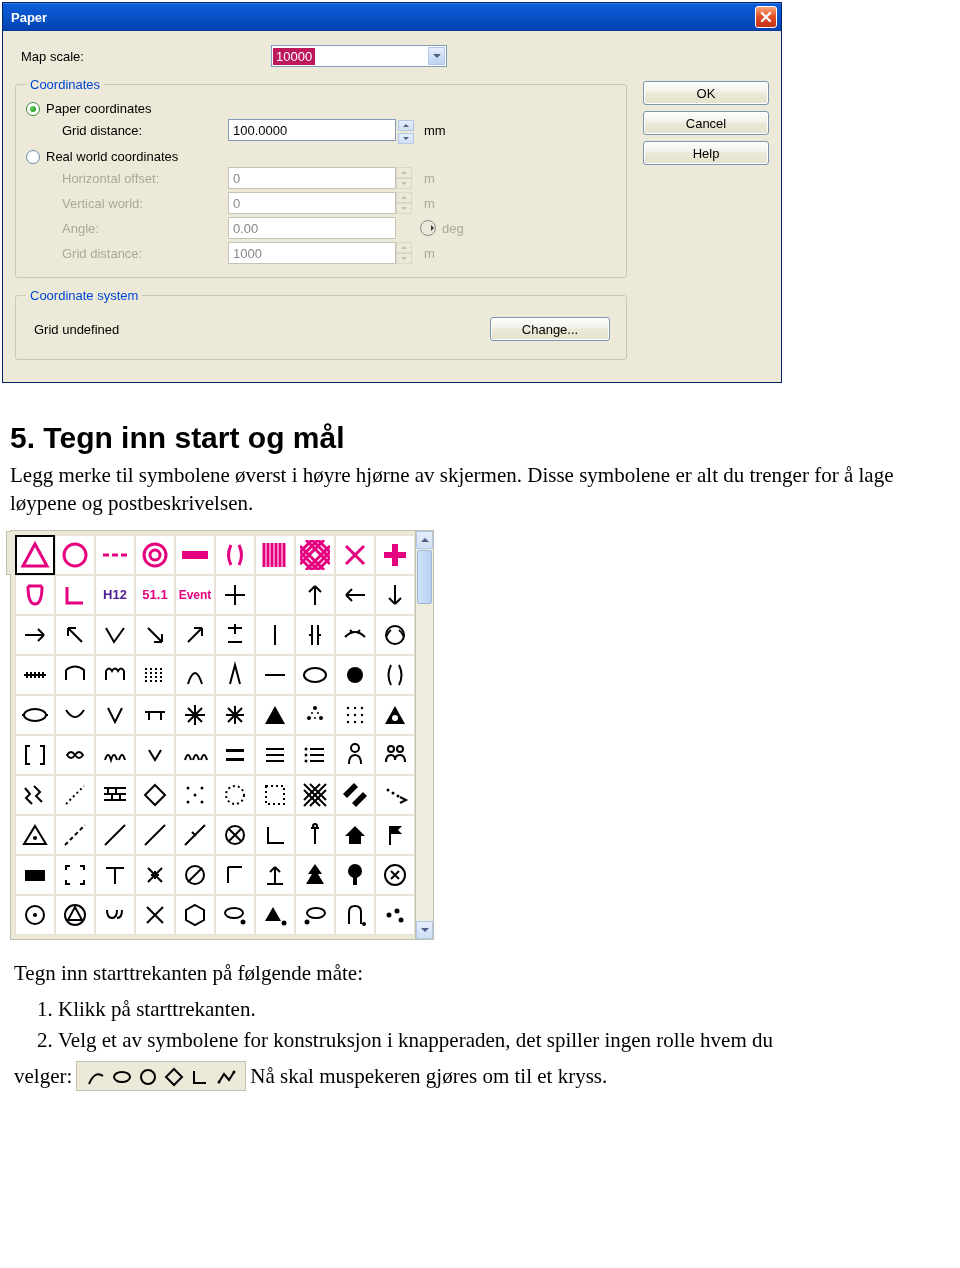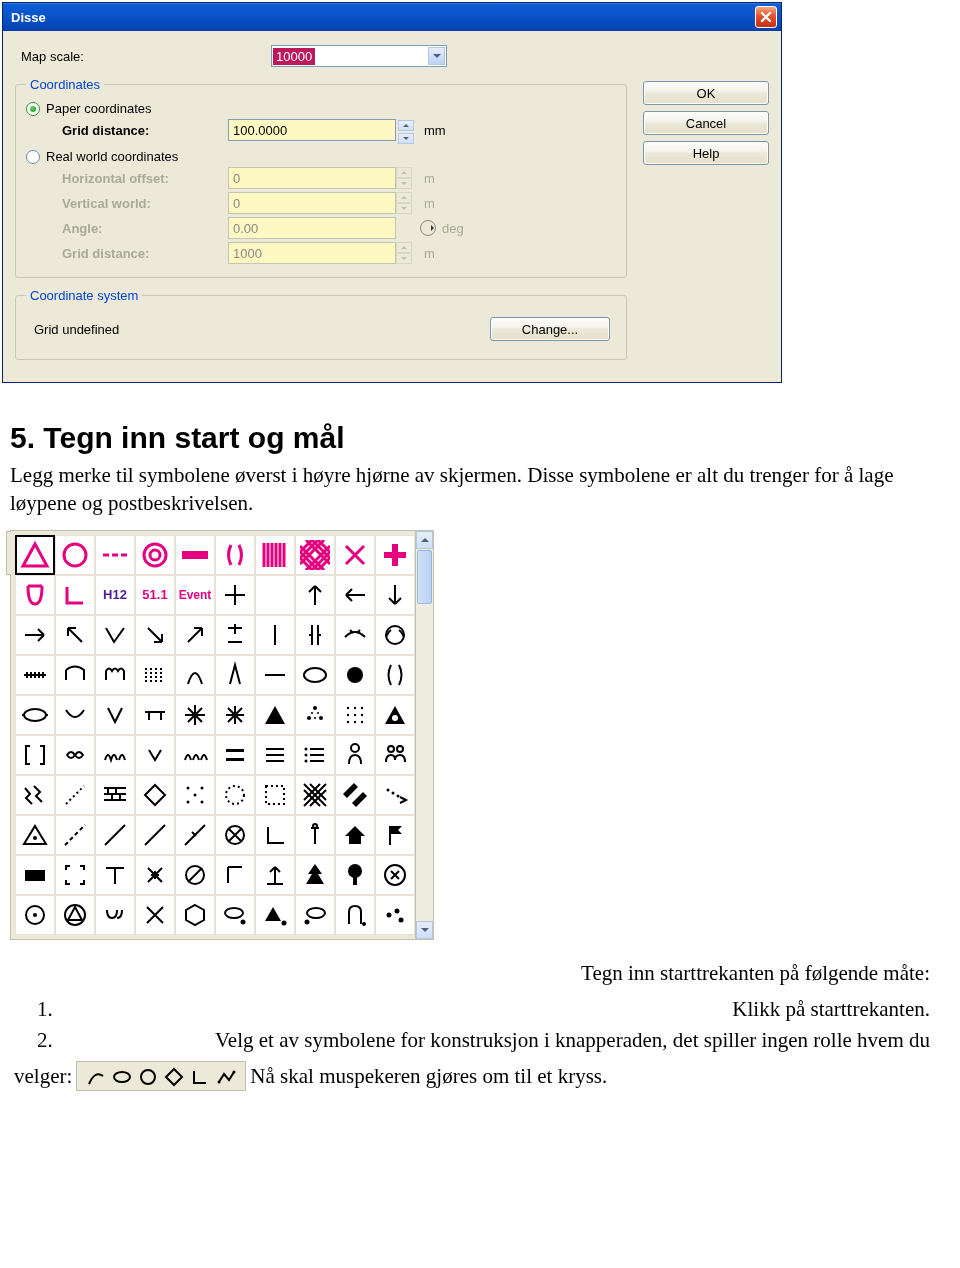--- a/index.html
+++ b/index.html
@@ -85,26 +85,26 @@
     border: 1px solid #6b8aab; background: #fff;
     margin-right: 6px; position: relative; flex-shrink:0;
   }
   .radio.on { border-color: #3a8a3a; }
   .radio.on::after {
     content:""; position:absolute; left:3px; top:3px;
     width:6px; height:6px; border-radius:50%;
     background: radial-gradient(circle at 30% 30%, #58d858, #1f8f1f);
   }
   .field-row { display: flex; align-items: center; margin: 3px 0; }
-  .field-lbl { width: 202px; padding-left: 36px; font-weight: bold; }
+  .field-lbl { width: 202px; padding-left: 36px; }
   .field-lbl.disabled, .unit.disabled { color: #a9a99a; }
   .spin {
     width: 168px; height: 22px;
     border: 1px solid #7f9db9;
-    background: #fef9c3;
+    background: #ffffff;
     display: flex; align-items: center;
     padding: 0 0 0 4px;
     font-size: 13px;
     position: relative;
   }
   .spin.disabled { border-color: #c5c5b5; color: #888; }
   .spinbtns {
     position: absolute; right: -17px; top: -1px;
     width: 16px; height: 22px;
     display: flex; flex-direction: column;
@@ -188,36 +188,36 @@
     border:1px solid #c0c0b0; border-left:none;
     display:flex; flex-direction:column; align-items:stretch;
   }
   .vsbtn{height:18px;background:linear-gradient(#e6eefc,#d0dff5);border:1px solid #b4c7e6;display:flex;align-items:center;justify-content:center;}
   .vsbtn::after{content:"";border:4px solid transparent;}
   .vsbtn.up::after{border-bottom-color:#4d6185;margin-bottom:4px;}
   .vsbtn.dn::after{border-top-color:#4d6185;margin-top:4px;}
   .vsthumb{height:54px;background:linear-gradient(to right,#cfe1f9,#b9d1f1);border:1px solid #9db8d8;border-radius:2px;margin:1px;}
   .vstrack{flex:1;}
   
-  .steps { font-size: 21px; margin: 18px 0 0 4px; line-height:1.45;text-align:right;}
+  .steps { font-size: 21px; margin: 18px 0 0 4px; line-height:1.45;}
   .steps ol { margin: 6px 0 0 44px; padding:0;}
   .velger-row { display:flex; align-items:flex-end; font-size:21px; margin-top:6px; gap:0;}
   .mini-toolbar {
     display:inline-flex; background:#ece9d8;
     border:1px solid #c0c0b0; padding:2px 6px 0 6px; margin:0 4px;
   }
   .mini-toolbar span{width:26px;height:26px;display:flex;align-items:center;justify-content:center;}
   .mini-toolbar svg{width:22px;height:22px;}
 </style>
 </head>
 <body>
 
 <div class="dialog">
   <div class="titlebar">
-    <span>Disse</span>
+    <span>Paper</span>
     <div class="close-btn">
       <svg viewBox="0 0 12 12">
           <path d="M2 2 L10 10 M10 2 L2 10" stroke="#fff" stroke-width="2.4" stroke-linecap="round"></path>
         </svg>
     </div>
   </div>
   <div class="dialog-body">
     <div class="left-col">
       <div class="row">
         <span class="lbl-main">Map scale:</span>

